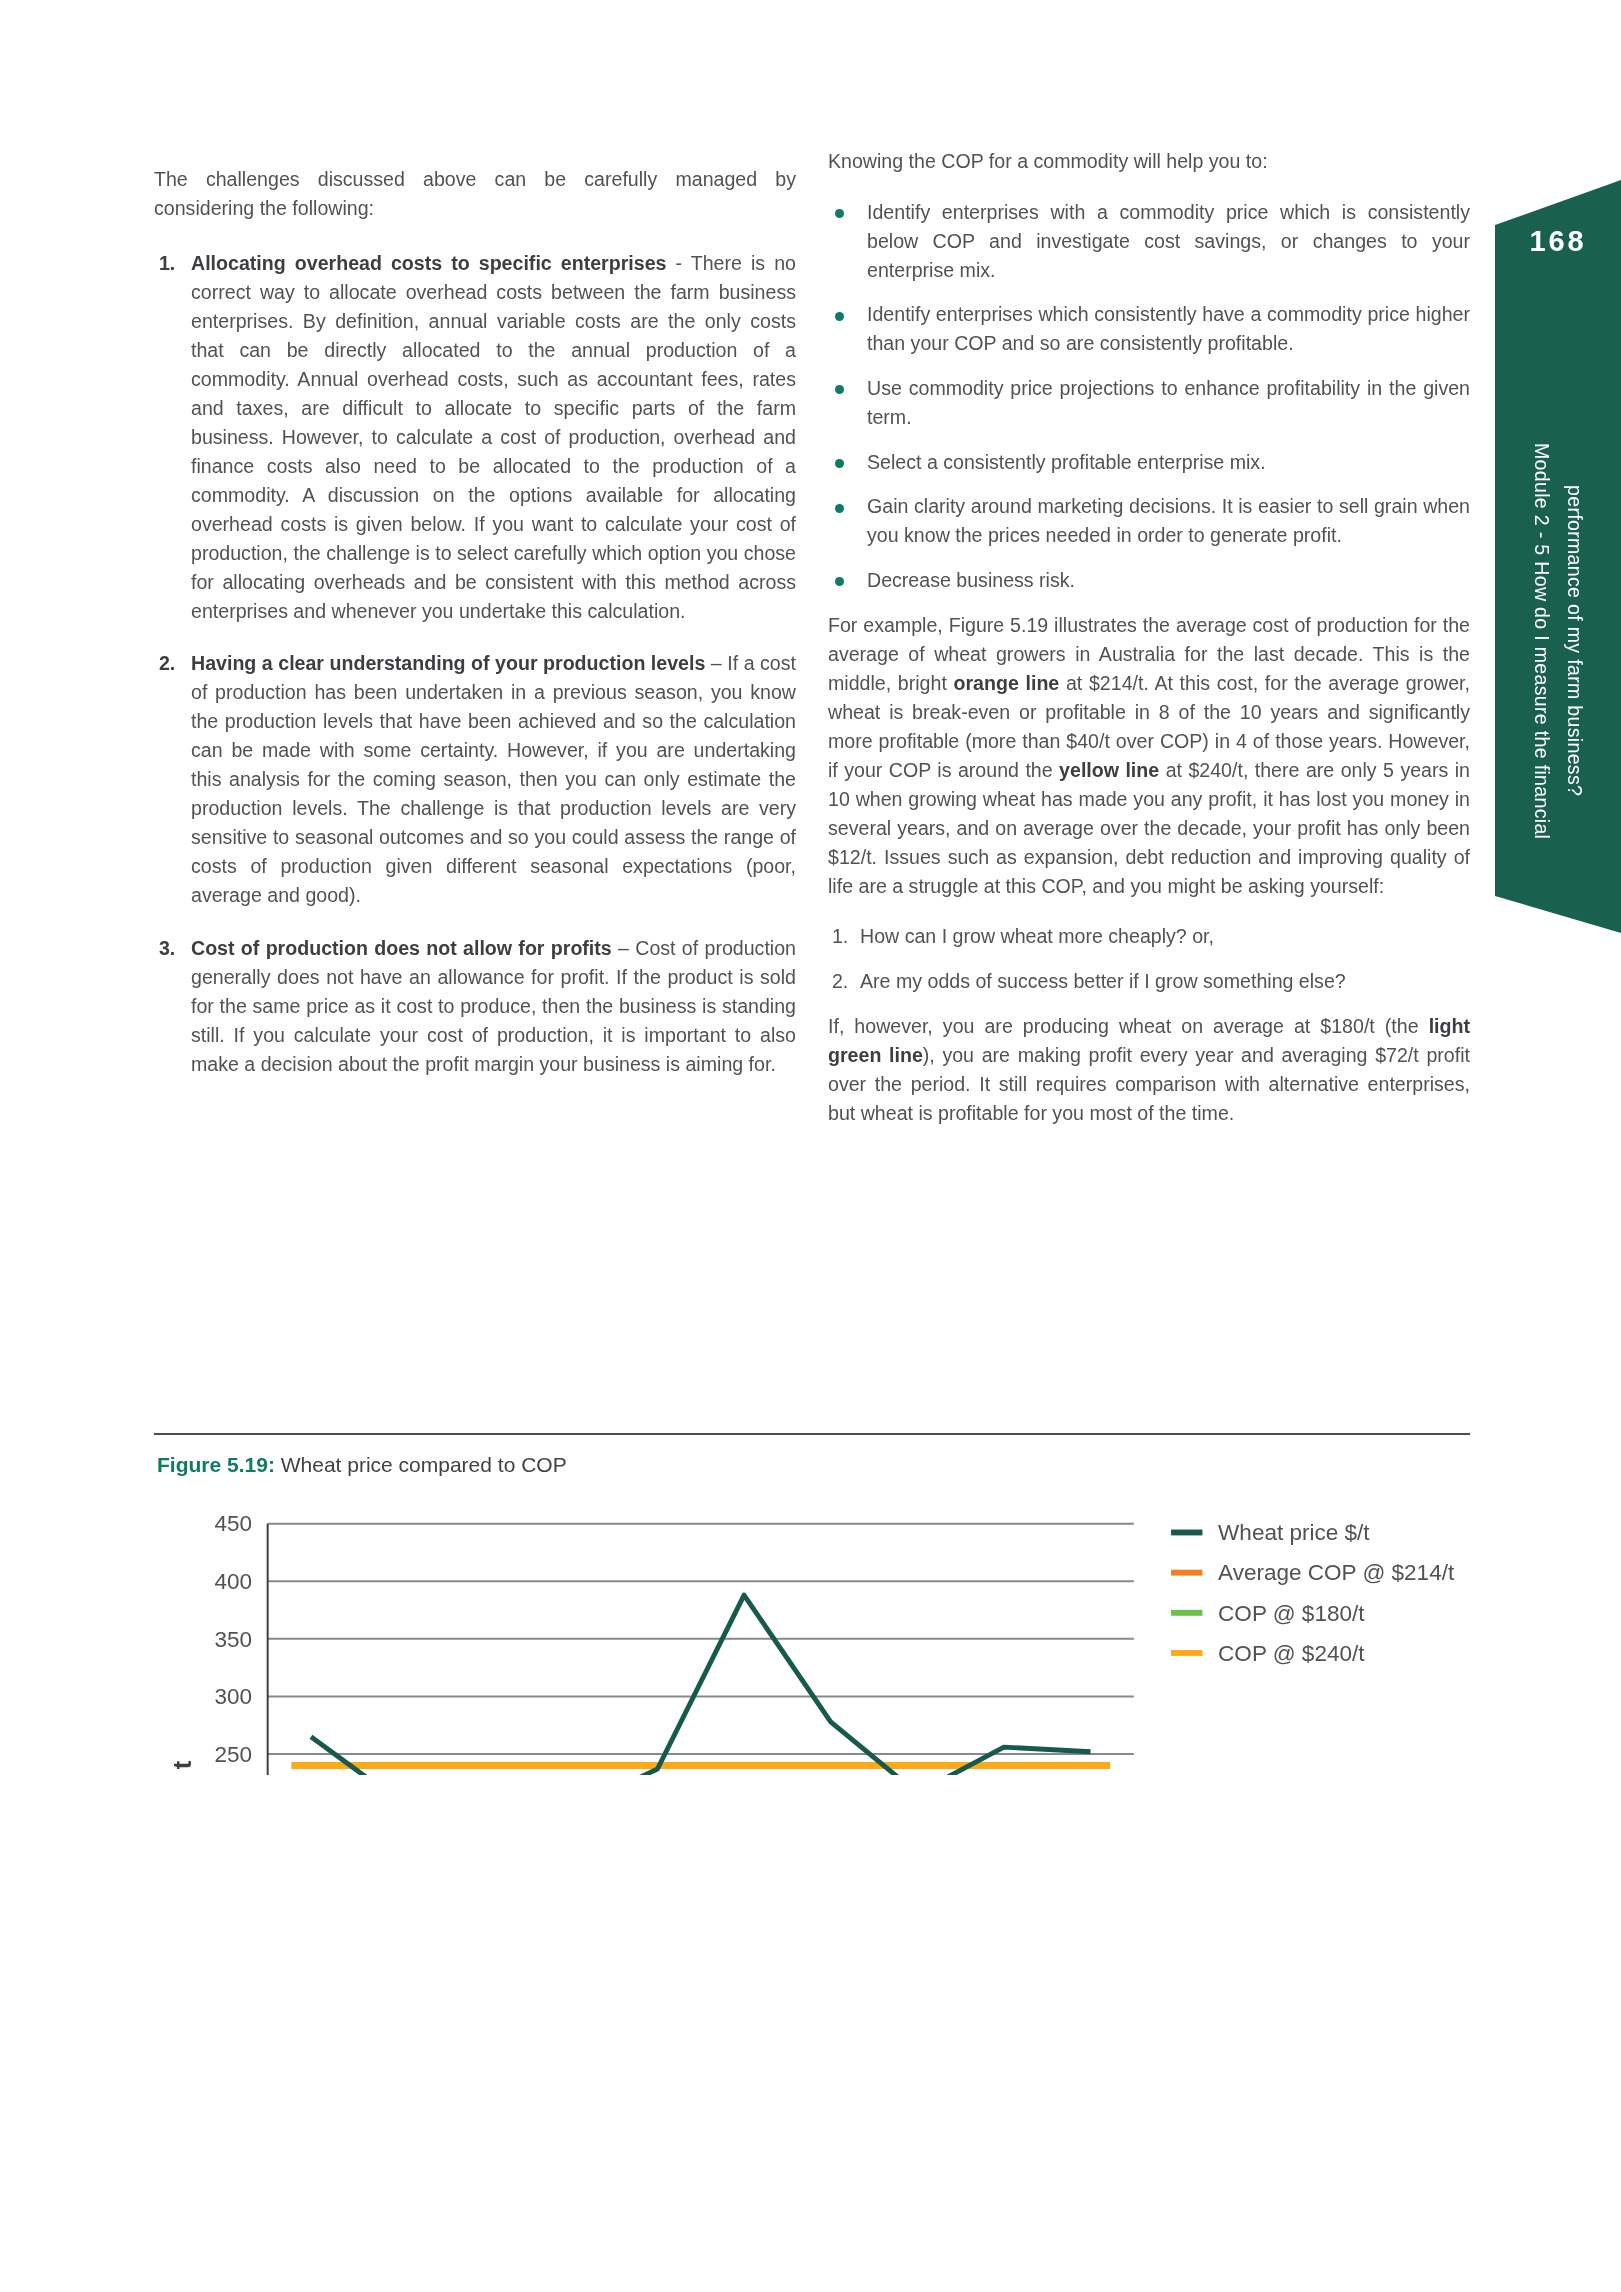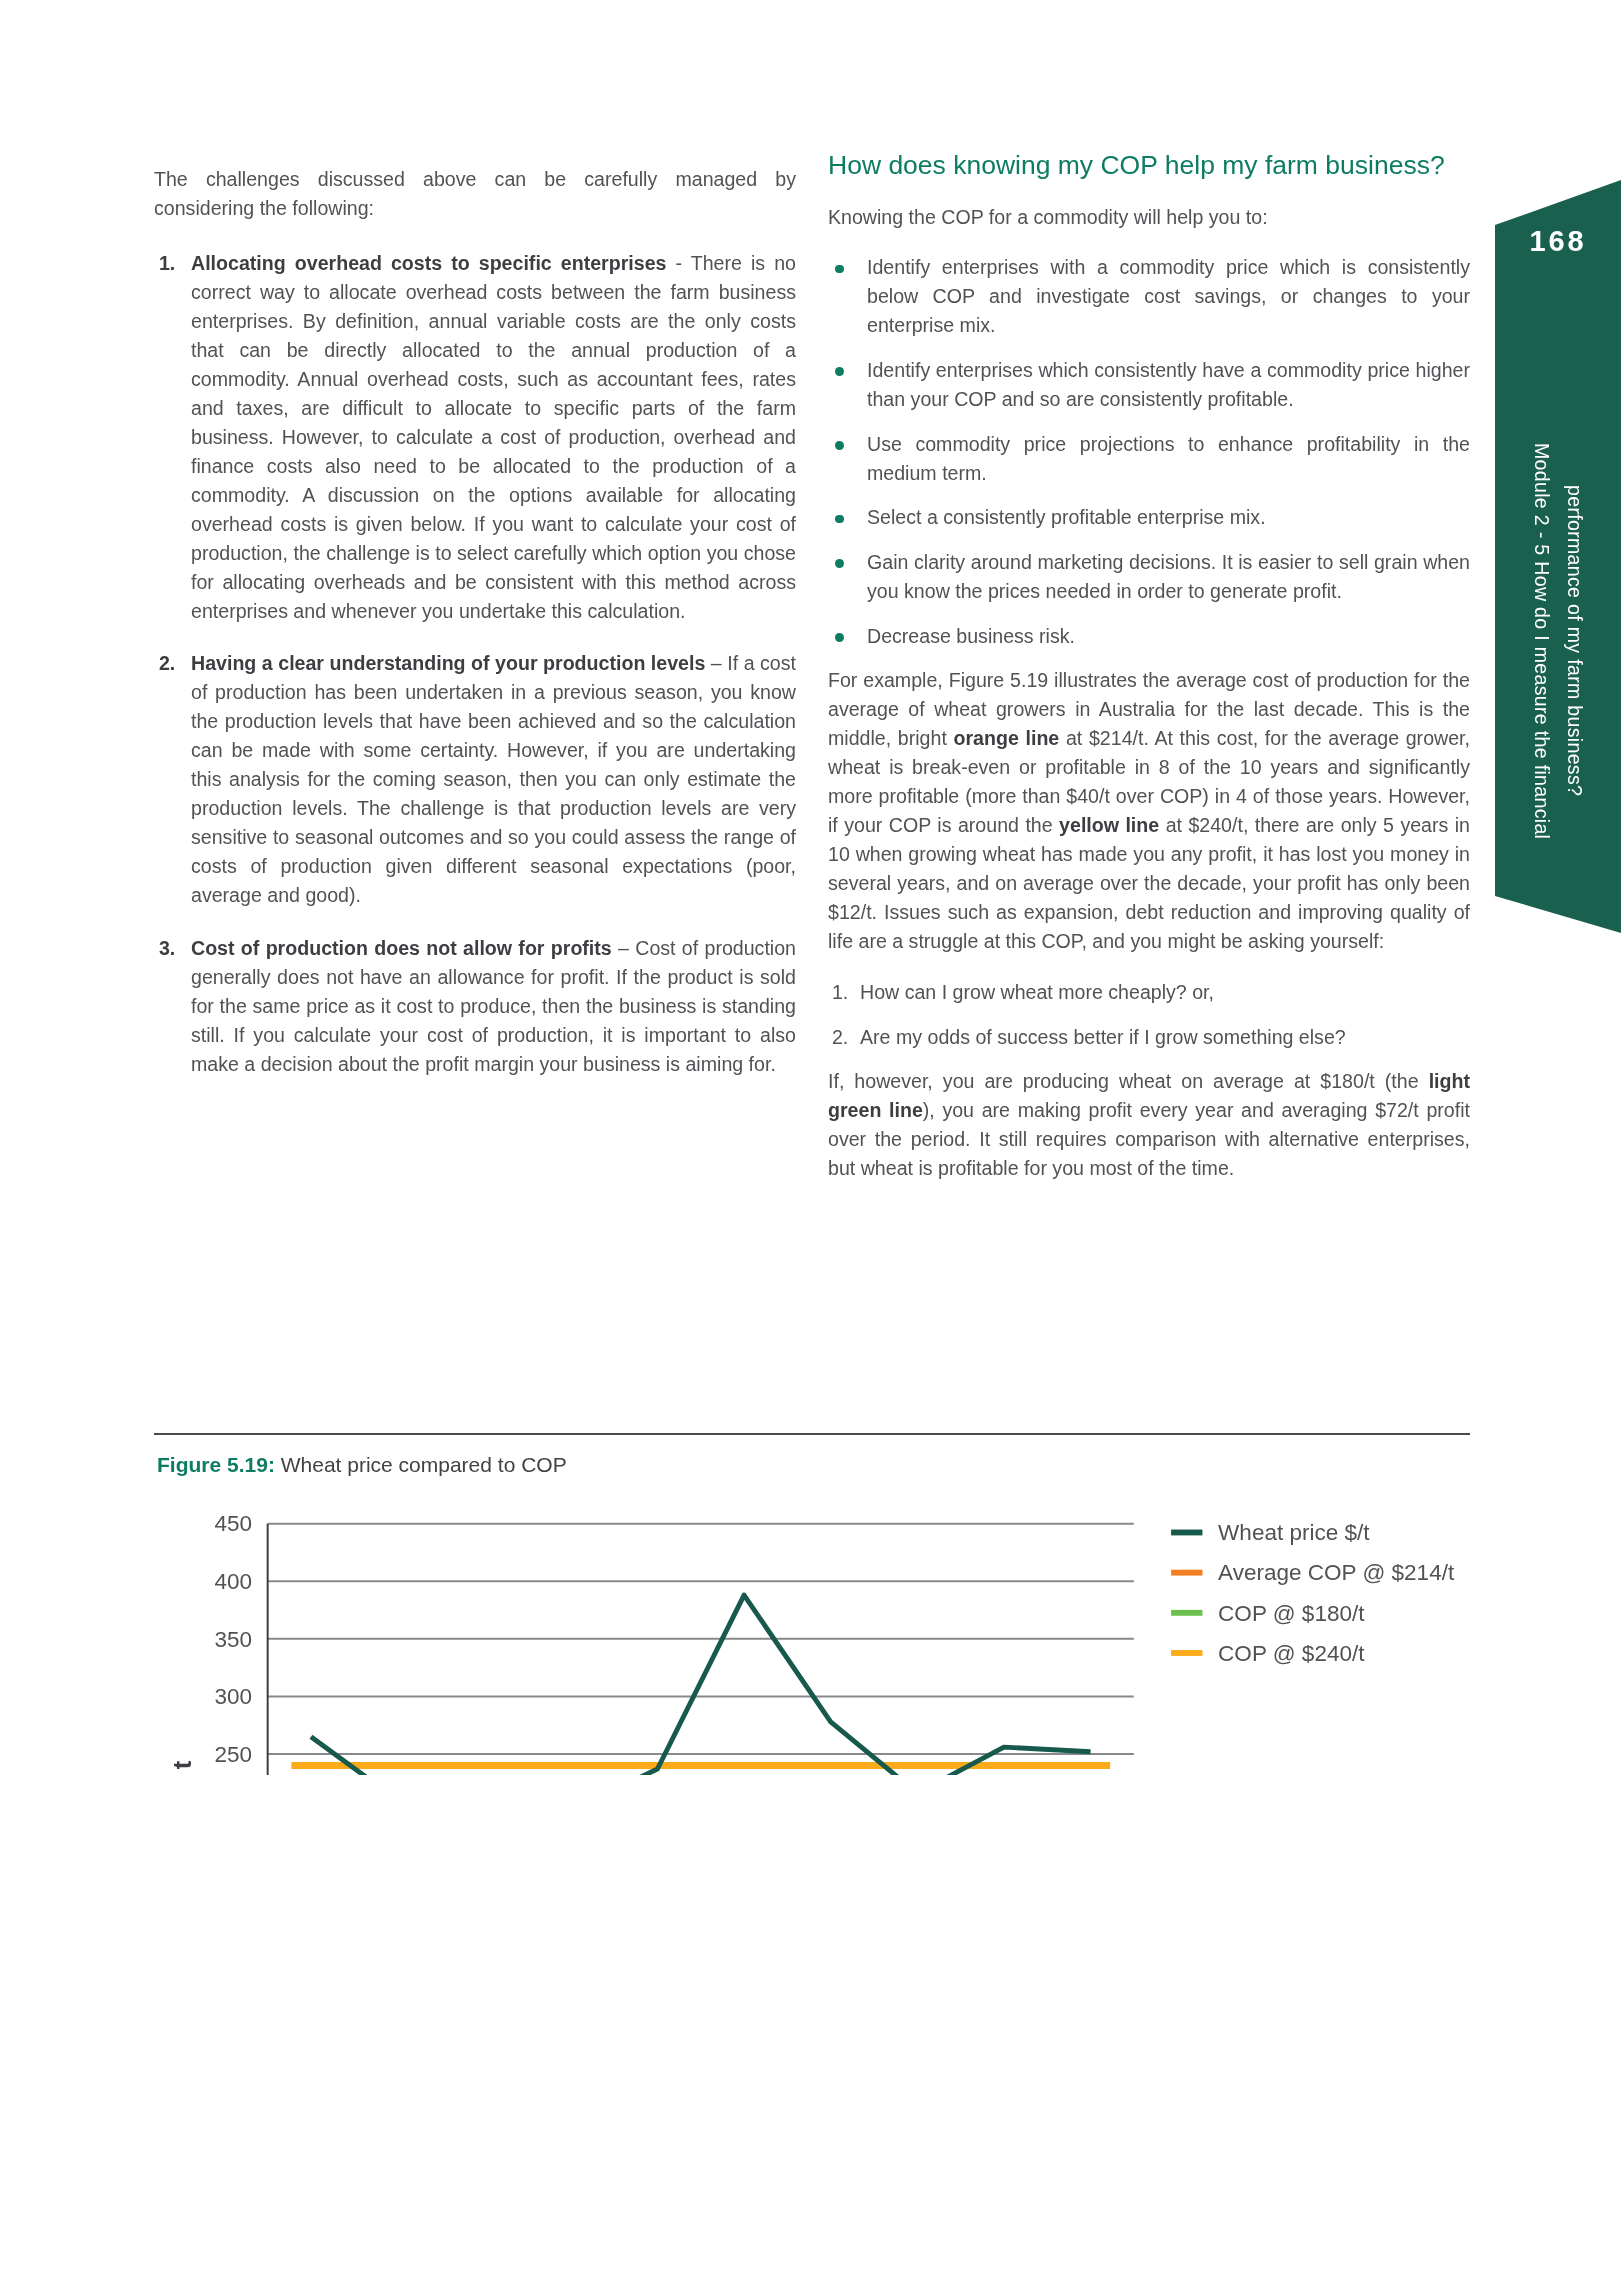--- a/index.html
+++ b/index.html
@@ -120,34 +120,33 @@
           <div class="body"><b>Having a clear understanding of your production levels</b><span> – If a cost of production has been undertaken in a previous season, you know the production levels that have been achieved and so the calculation can be made with some certainty. However, if you are undertaking this analysis for the coming season, then you can only estimate the production levels. The challenge is that production levels are very sensitive to seasonal outcomes and so you could assess the range of costs of production given different seasonal expectations (poor, average and good).</span></div>
         </div>
         <div class="num-item">
           <div class="num">3.</div>
           <div class="body"><b>Cost of production does not allow for profits</b><span> – Cost of production generally does not have an allowance for profit. If the product is sold for the same price as it cost to produce, then the business is standing still. If you calculate your cost of production, it is important to also make a decision about the profit margin your business is aiming for.</span></div>
         </div>
       </div>
   </div>
 
   <div class="col col-right">
-    <h1 class="cop-heading">How does knowing my COP help my farm business?</h1>
     <p class="lead">Knowing the COP for a commodity will help you to:</p>
     <div id="bullets">
         <div class="bullet">
           <div class="dotcell"><span class="dot"></span></div>
           <div class="body">Identify enterprises with a commodity price which is consistently below COP and investigate cost savings, or changes to your enterprise mix.</div>
         </div>
         <div class="bullet">
           <div class="dotcell"><span class="dot"></span></div>
           <div class="body">Identify enterprises which consistently have a commodity price higher than your COP and so are consistently profitable.</div>
         </div>
         <div class="bullet">
           <div class="dotcell"><span class="dot"></span></div>
-          <div class="body">Use commodity price projections to enhance profitability in the medium term.</div>
+          <div class="body">Use commodity price projections to enhance profitability in the given term.</div>
         </div>
         <div class="bullet">
           <div class="dotcell"><span class="dot"></span></div>
           <div class="body">Select a consistently profitable enterprise mix.</div>
         </div>
         <div class="bullet">
           <div class="dotcell"><span class="dot"></span></div>
           <div class="body">Gain clarity around marketing decisions. It is easier to sell grain when you know the prices needed in order to generate profit.</div>
         </div>
         <div class="bullet">

